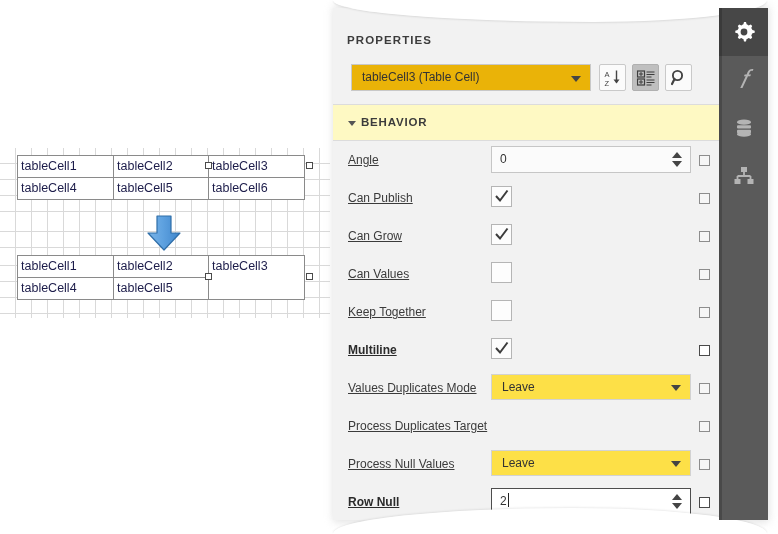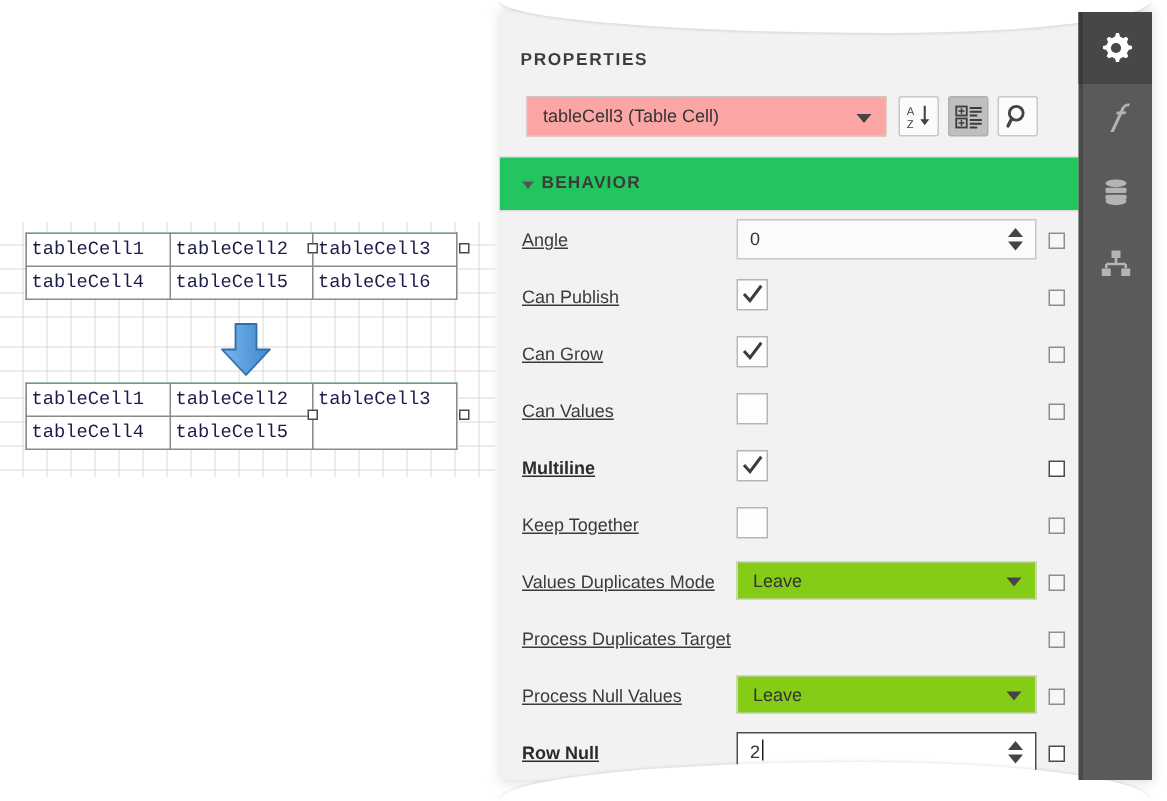--- a/index.html
+++ b/index.html
@@ -25,24 +25,24 @@
     background-size: 16px 16px;
     background-position: -1px -1px;
   }
   #grid-top { left: 0; top: 148px; width: 330px; height: 68px; }
   #grid-mid { left: 0; top: 216px; width: 330px; height: 34px; }
   #grid-bot { left: 0; top: 250px; width: 330px; height: 68px; }
 
   .rtable {
     position: absolute;
     border-collapse: collapse;
-    font-family: Liberation Mono, monospace;
+    font-family: Liberation Sans, sans-serif;
     font-size: 12.5px;
     color: #1c1c4a;
-    background: #86efac;
+    background: #14b8a6;
   }
   .rtable td {
     border: 1px solid #8a8a8a;
     padding: 1px 3px;
     vertical-align: top;
     background: #ffffff;
     height: 21px;
     line-height: 19px;
     white-space: nowrap;
   }
@@ -101,21 +101,21 @@
   .panel-title {
     position: absolute; left: 14px; top: 26px;
     font-size: 11.5px; font-weight: bold; letter-spacing: 1.1px;
     color: #3c3c3c;
   }
 
   
   #object-row { position: absolute; left: 0; top: 52px; width: 386px; height: 38px; }
   #object-combo {
     position: absolute; left: 18px; top: 4px; width: 240px; height: 27px;
-    background: #fca5a5; border: 1px solid #c8c8c8;
+    background: #eab308; border: 1px solid #c8c8c8;
     font-size: 12px; color: #333;
     line-height: 25px; padding-left: 10px;
   }
   #object-combo .caret {
     position: absolute; right: 9px; top: 11px;
     width: 0; height: 0;
     border-left: 5px solid transparent; border-right: 5px solid transparent;
     border-top: 6px solid #444;
   }
   .tbtn {
@@ -127,21 +127,21 @@
   #btn-sort { left: 266px; }
   #btn-cat  { left: 299px; }
   #btn-find { left: 332px; }
   .tbtn svg { position: absolute; left: 50%; top: 50%; transform: translate(-50%,-50%); }
 
   #hr-top { position: absolute; left: 0; top: 96px; width: 386px; height: 1px; background: #dcdcdc; }
 
   
   #section-behavior {
     position: absolute; left: 0; top: 97px; width: 386px; height: 35px;
-    background: #22c55e;
+    background: #fef9c3;
     text-align: center;
   }
   #section-behavior .tri {
     position: absolute; left: 15px; top: 16px;
     width: 0; height: 0;
     border-left: 4.5px solid transparent; border-right: 4.5px solid transparent;
     border-top: 5px solid #555;
   }
   #section-behavior .label {
     position: absolute; left: 28px; top: 11px;
@@ -182,21 +182,21 @@
   }
 
   .cbox {
     width: 21px; height: 21px; background: #fdfdfd; border: 1px solid #b5b5b5;
     position: relative; margin-top: 2px;
   }
   .cbox svg { position: absolute; left: 2px; top: 2px; }
 
   .ddown {
     width: 200px; height: 26px;
-    background: #84cc16; border: 1px solid #d2d2d2;
+    background: #fde047; border: 1px solid #d2d2d2;
     font-size: 12px; color: #333; line-height: 24px; padding-left: 10px;
     position: relative;
   }
   .ddown .caret {
     position: absolute; right: 9px; top: 10px;
     width: 0; height: 0;
     border-left: 5px solid transparent; border-right: 5px solid transparent;
     border-top: 6px solid #444;
   }
 
@@ -372,36 +372,36 @@
         </div>
 
         <div class="prow">
           <div class="lab">Can Values</div>
           <div class="field">
             <div class="cbox"></div>
           </div>
           <div class="expr"></div>
         </div>
 
+        <div class="prow">
+          <div class="lab">Keep Together</div>
+          <div class="field">
+            <div class="cbox"></div>
+          </div>
+          <div class="expr"></div>
+        </div>
+
         <div class="prow mod">
           <div class="lab">Multiline</div>
           <div class="field">
             <div class="cbox">
               <svg width="15" height="15" viewBox="0 0 15 15">
                 <path d="M2,7 L6,11.5 L13.5,1.5" fill="none" stroke="#3c3c3c" stroke-width="2"></path>
               </svg>
             </div>
-          </div>
-          <div class="expr"></div>
-        </div>
-
-        <div class="prow">
-          <div class="lab">Keep Together</div>
-          <div class="field">
-            <div class="cbox"></div>
           </div>
           <div class="expr"></div>
         </div>
 
         <div class="prow">
           <div class="lab">Values Duplicates Mode</div>
           <div class="field">
             <div class="ddown">
               <span>Leave</span>
               <span class="caret"></span>

